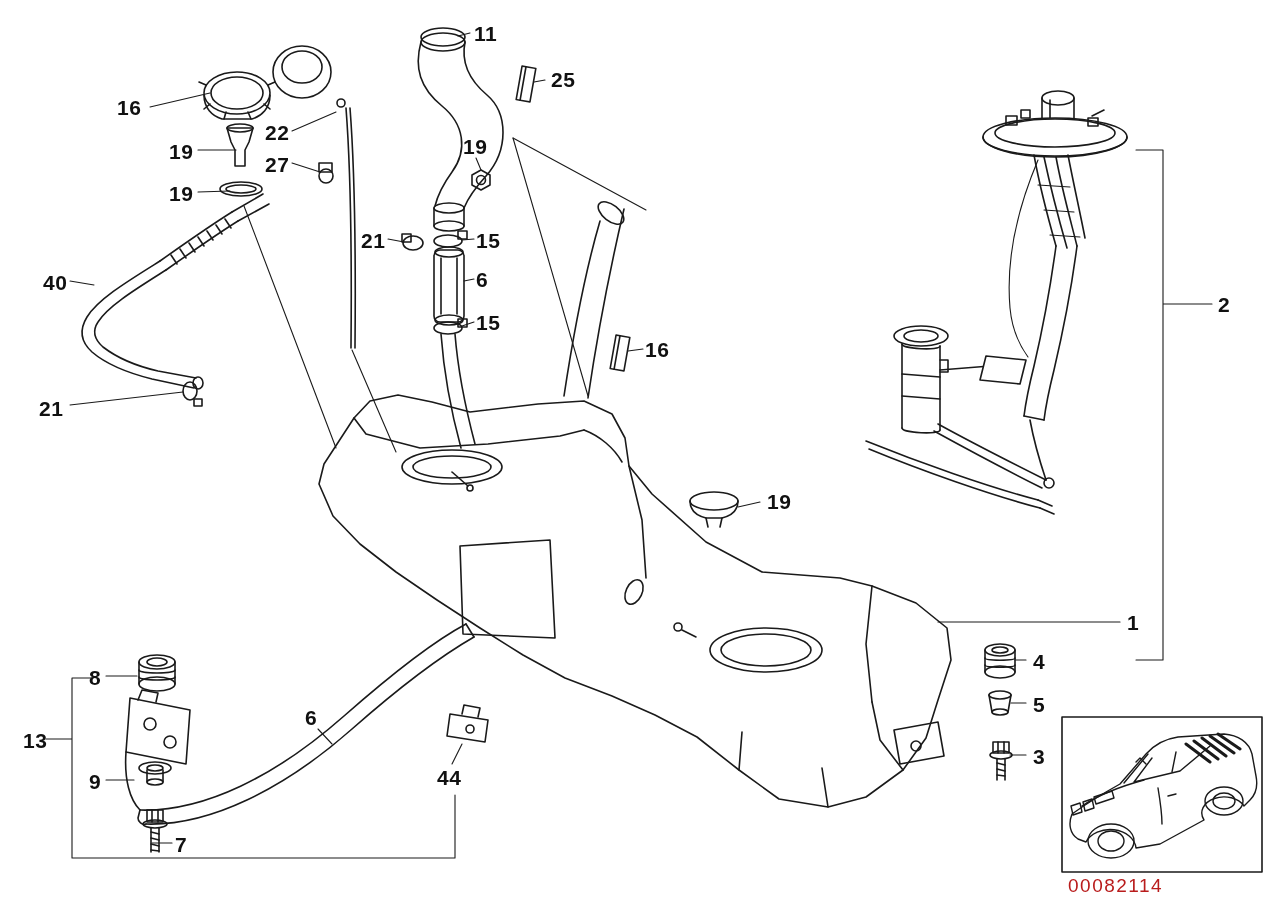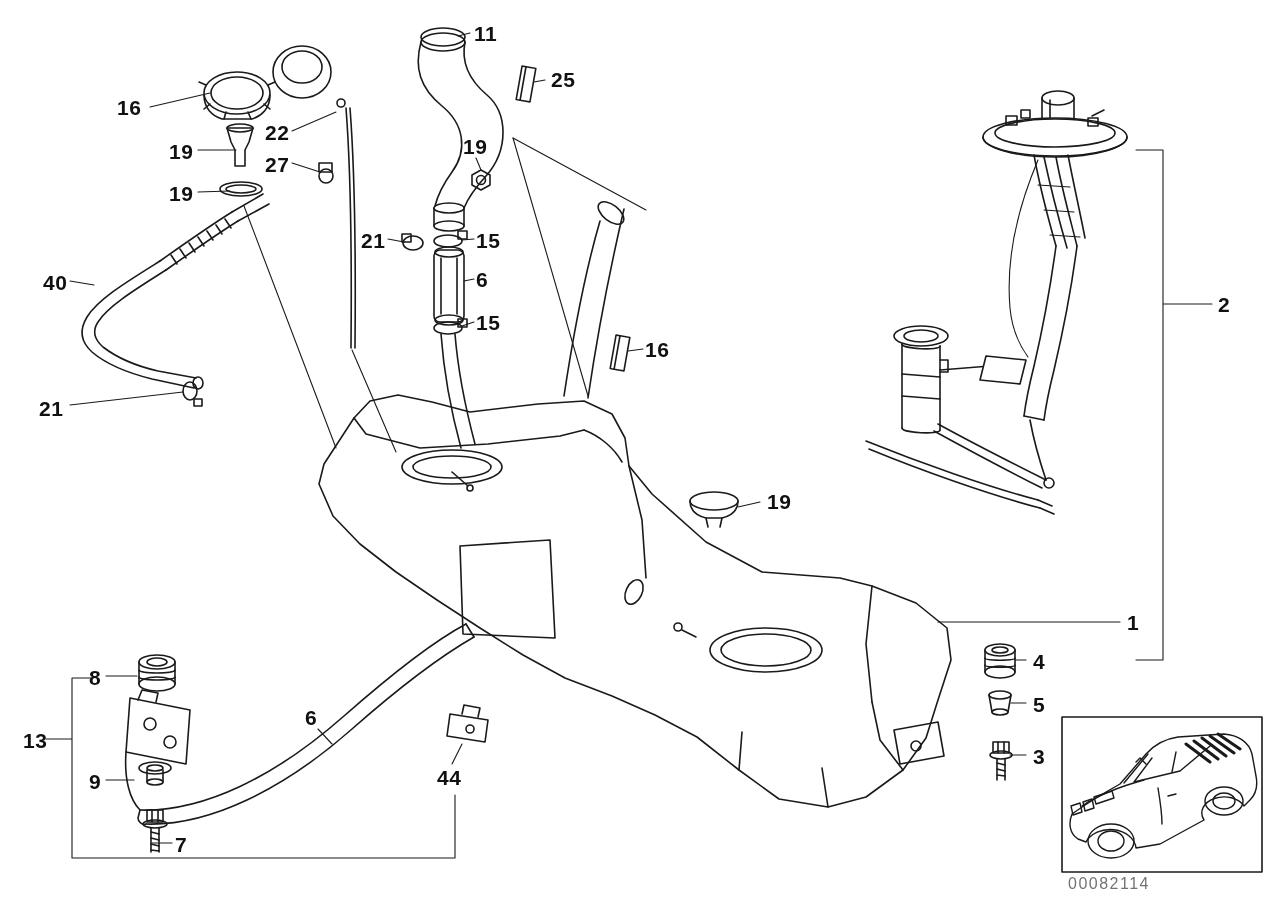--- a/index.html
+++ b/index.html
@@ -15,23 +15,23 @@
     position: absolute;
     font-weight: bold;
     font-size: 21px;
     line-height: 1;
     color: #111111;
     letter-spacing: 0.5px;
     user-select: none;
   }
   .diagram-number {
     position: absolute;
-    font-size: 16px;
+    font-size: 19px;
     letter-spacing: 1.5px;
-    color: #737373;
+    color: #b91c1c;
   }
 </style>
 </head>
 <body>
 
 <div class="stage">
 
   <svg class="art" width="1288" height="910" viewBox="0 0 1288 910">
     <g stroke="#1a1a1a" fill="none" stroke-width="1.6" stroke-linecap="round" stroke-linejoin="round">
 

